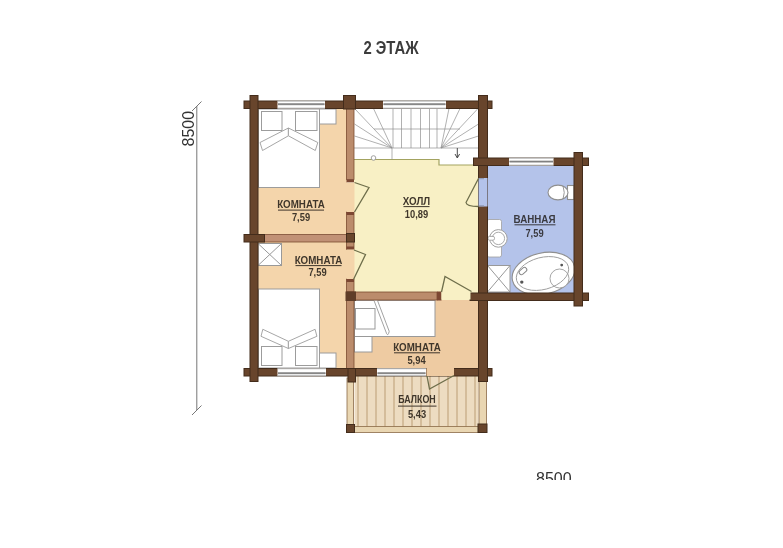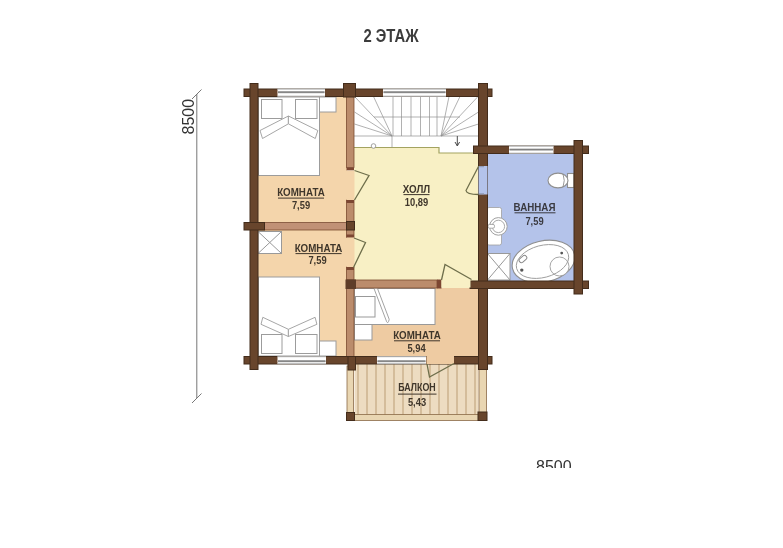--- a/index.html
+++ b/index.html
@@ -1,17 +1,17 @@
 <!DOCTYPE html>
 <html><head>
 <meta charset="utf-8">
 <style>
   html,body{margin:0;padding:0;background:#ffffff;}
   #page{position:relative;width:783px;height:468px;background:#ffffff;overflow:hidden;
-        font-family:"Liberation Sans", sans-serif;}
+        font-family:"Liberation Sans", sans-serif;margin-top:12px;}
   svg{position:absolute;left:0;top:0;}
   text{font-family:"Liberation Sans", sans-serif;}
 </style>
 </head>
 <body>
 <div id="page">
 <svg width="783" height="548" viewBox="0 0 783 548">
 
   <rect x="0" y="0" width="783" height="548" fill="#ffffff"></rect>
 

